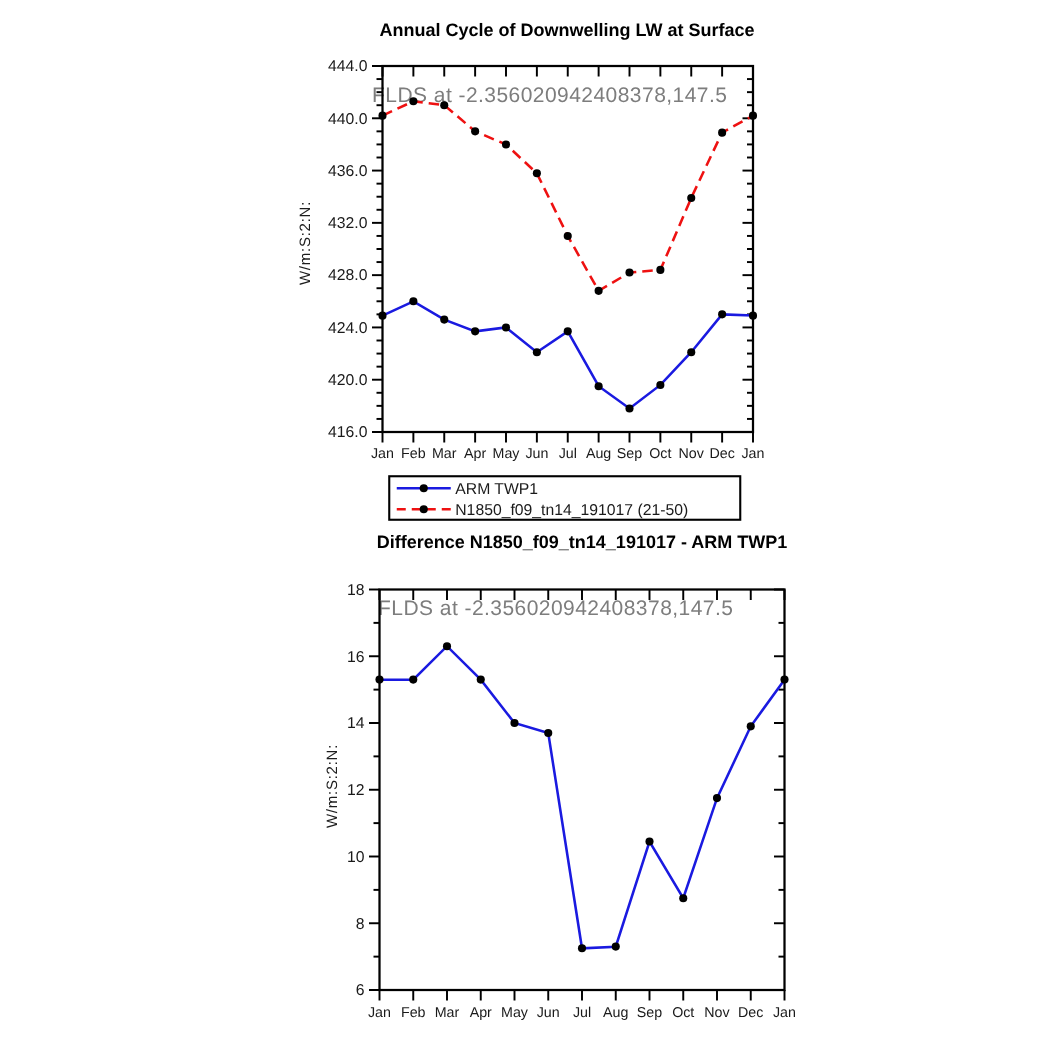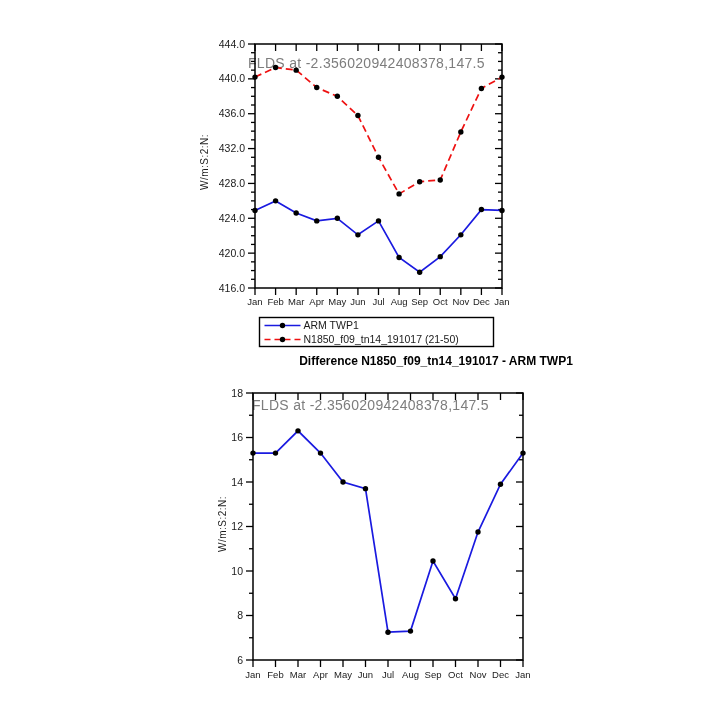--- a/index.html
+++ b/index.html
@@ -21,26 +21,27 @@
   svg text { font-family:"Liberation Sans", sans-serif; }
   .tick-label-y { font-size:10.5px; fill:#1a1a1a; }
   .tick-label-x { font-size:9.5px; fill:#1a1a1a; }
   .legend-label { font-size:10.5px; fill:#1a1a1a; }
 </style>
 </head>
 <body>
 
 <div class="page">
 
+  <div class="chart-title" style="left:378px; top:13px;">Annual Cycle of Downwelling LW at Surface</div>
 
   <div class="chart-subtitle" style="left:248px; top:28px;">FLDS at -2.356020942408378,147.5</div>
 
   <div class="ylabel" style="left:204px; top:162px;">W/m:S:2:N:</div>
 
-  <div class="chart-title" style="left:388px; top:354px;margin-left:48px;">Difference N1850_f09_tn14_191017 - ARM TWP1</div>
+  <div class="chart-title" style="left:388px; top:354px;">Difference N1850_f09_tn14_191017 - ARM TWP1</div>
 
   <div class="chart-subtitle" style="left:252px; top:370px;">FLDS at -2.356020942408378,147.5</div>
 
   <div class="ylabel" style="left:222px; top:524px;">W/m:S:2:N:</div>
 
   <svg id="chart-canvas" width="708" height="708" viewBox="0 0 708 708">
       <g>
         <rect x="255" y="44" width="247" height="244" fill="none" stroke="#000" stroke-width="1.5"></rect>
         <g stroke="#000" stroke-width="1.3">
           <line x1="255" y1="288" x2="255" y2="295"></line>

